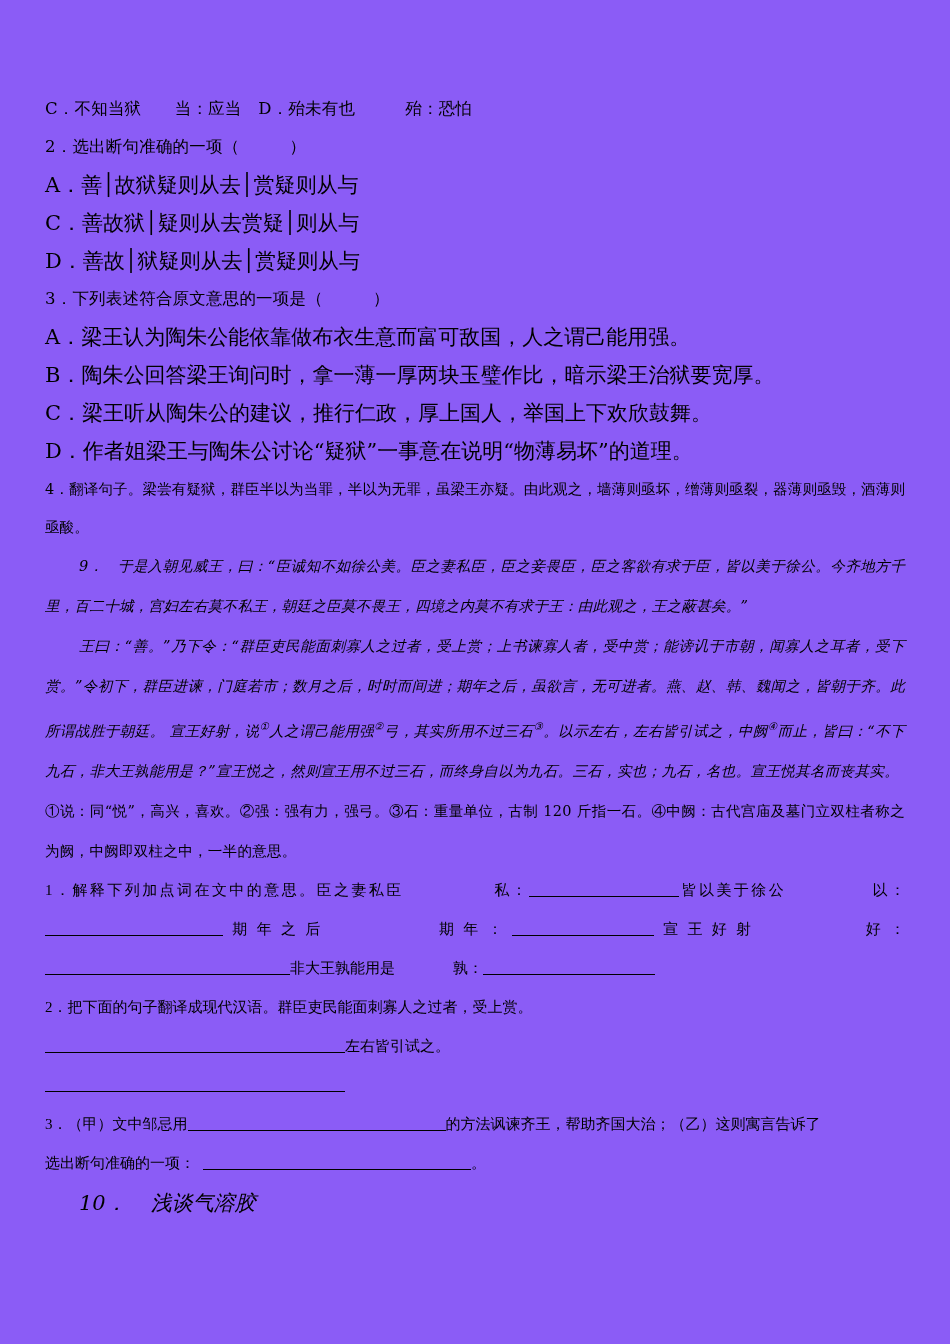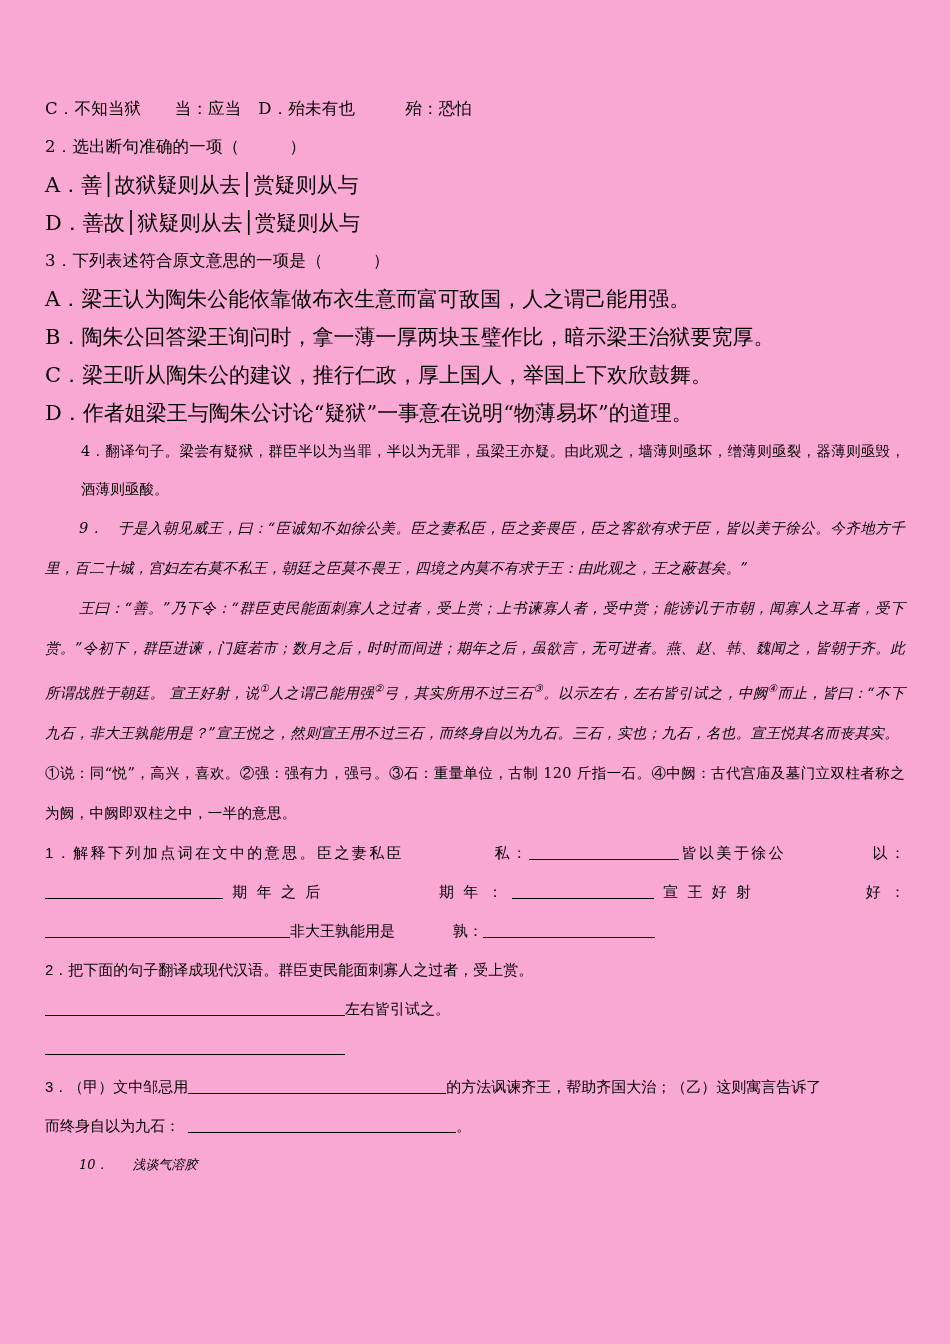--- a/index.html
+++ b/index.html
@@ -11,21 +11,21 @@
     width: 950px;
     height: 1344px;
     font-family: "DejaVu Serif", "Liberation Serif", serif;
     color: #000000;
     overflow: hidden;
   }
   .page {
     position: relative;
     width: 950px;
     height: 1344px;
-    background: #f9a8d4;
+    background: #8b5cf6;
     box-sizing: border-box;
     padding: 90px 45px 0 45px;
   }
   
   .ln {
     font-size: 16.5px;
     line-height: 38px;
     white-space: pre-wrap;
     letter-spacing: 0.2px;
   }
@@ -34,21 +34,20 @@
     line-height: 38px;
     white-space: pre-wrap;
   }
   
   .para {
     font-size: 15px;
     line-height: 37px;
     text-align: justify;
     white-space: pre-wrap;
     letter-spacing: 0.1px;
-    margin-left: 36px;
   }
   .para-4 { font-size: 14.5px; line-height: 38px; }
 
   
   .cls {
     font-family: "DejaVu Serif", "Liberation Serif", serif;
     font-style: italic;
     font-size: 14.5px;
     line-height: 40px;
     text-align: justify;
@@ -65,50 +64,51 @@
     white-space: pre-wrap;
   }
 
   
   .q {
     font-size: 15px;
     line-height: 39px;
     white-space: pre-wrap;
     text-align: justify;
   }
-  .q-sans { font-family: Liberation Sans, sans-serif; }
+  .q-sans { font-family: Liberation Serif, serif; }
 
   
   .blank {
     display: inline-block;
     border-bottom: 1.2px solid #000;
     height: 0.95em;
     vertical-align: -2px;
   }
   .sp { display: inline-block; }
 
   .last-item {
     font-style: italic;
-    font-size: 13px;
+    font-size: 21px;
     line-height: 40px;
     white-space: pre-wrap;
   }
   .last-item .ind { display: inline-block; width: 34px; }
 
   .sup { font-size: 0.72em; vertical-align: super; }
 </style>
 </head>
 <body>
 
 <div class="page">
 
   <div class="ln">C．不知当狱　　当：应当　D．殆未有也　　　殆：恐怕</div>
 
   <div class="ln">2．选出断句准确的一项（　　　）</div>
   <div class="opt">A．善│故狱疑则从去│赏疑则从与</div>
+  <div class="opt">C．善故狱│疑则从去赏疑│则从与</div>
   <div class="opt">D．善故│狱疑则从去│赏疑则从与</div>
 
   <div class="ln">3．下列表述符合原文意思的一项是（　　　）</div>
   <div class="opt">A．梁王认为陶朱公能依靠做布衣生意而富可敌国，人之谓己能用强。</div>
   <div class="opt">B．陶朱公回答梁王询问时，拿一薄一厚两块玉璧作比，暗示梁王治狱要宽厚。</div>
   <div class="opt">C．梁王听从陶朱公的建议，推行仁政，厚上国人，举国上下欢欣鼓舞。</div>
   <div class="opt">D．作者姐梁王与陶朱公讨论“疑狱”一事意在说明“物薄易坏”的道理。</div>
 
   <div class="para para-4">4．翻译句子。梁尝有疑狱，群臣半以为当罪，半以为无罪，虽梁王亦疑。由此观之，墙薄则亟坏，缯薄则亟裂，器薄则亟毁，酒薄则亟酸。</div>
 
@@ -116,18 +116,18 @@
 
   <div class="cls"><span class="ind"></span><span>王曰：“善。”乃下令：“群臣吏民能面刺寡人之过者，受上赏；上书谏寡人者，受中赏；能谤讥于市朝，闻寡人之耳者，受下赏。”令初下，群臣进谏，门庭若市；数月之后，时时而间进；期年之后，虽欲言，无可进者。燕、赵、韩、魏闻之，皆朝于齐。此所谓战胜于朝廷。 宣王好射，说</span><span class="sup">①</span><span>人之谓己能用强</span><span class="sup">②</span><span>弓，其实所用不过三石</span><span class="sup">③</span><span>。以示左右，左右皆引试之，中阙</span><span class="sup">④</span><span>而止，皆曰：“不下九石，非大王孰能用是？”宣王悦之，然则宣王用不过三石，而终身自以为九石。三石，实也；九石，名也。宣王悦其名而丧其实。</span><span class="sp" style="width:6px"></span><span class="notes" style="font-style:normal">①说：同“悦”，高兴，喜欢。②强：强有力，强弓。③石：重量单位，古制 120 斤指一石。④中阙：古代宫庙及墓门立双柱者称之为阙，中阙即双柱之中，一半的意思。</span></div>
 
   <div class="q q-sans"><span>1．解释下列加点词在文中的意思。臣之妻私臣</span><span class="sp" style="width:88px"></span><span>私：</span><span class="blank" style="width:150px"></span><span>皆以美于徐公</span><span class="sp" style="width:84px"></span><span>以：</span><span class="blank" style="width:178px"></span><span>期年之后</span><span class="sp" style="width:100px"></span><span>期年：</span><span class="blank" style="width:142px"></span><span>宣王好射</span><span class="sp" style="width:96px"></span><span>好：</span><span class="blank" style="width:152px"></span><span class="blank" style="width:93px"></span><span>非大王孰能用是</span><span class="sp" style="width:58px"></span><span>孰：</span><span class="blank" style="width:172px"></span></div>
 
   <div class="q q-sans"><span>2．把下面的句子翻译成现代汉语。群臣吏民能面刺寡人之过者，受上赏。</span></div>
   <div class="q q-sans"><span class="blank" style="width:300px"></span><span>左右皆引试之。</span></div>
   <div class="q q-sans"><span class="blank" style="width:300px"></span></div>
 
   <div class="q q-sans"><span>3．（甲）文中邹忌用</span><span class="blank" style="width:258px"></span><span>的方法讽谏齐王，帮助齐国大治；（乙）这则寓言告诉了</span></div>
-  <div class="q q-sans"><span>而终身自以为九石：</span><span class="sp" style="width:8px"></span><span class="blank" style="width:268px"></span><span>。</span></div>
+  <div class="q q-sans"><span>选出断句准确的一项：</span><span class="sp" style="width:8px"></span><span class="blank" style="width:268px"></span><span>。</span></div>
 
 
   <div class="last-item"><span class="ind"></span><span>10．</span><span class="sp" style="width:24px"></span><span>浅谈气溶胶</span></div>
 
 </div>
 
 </body></html>

